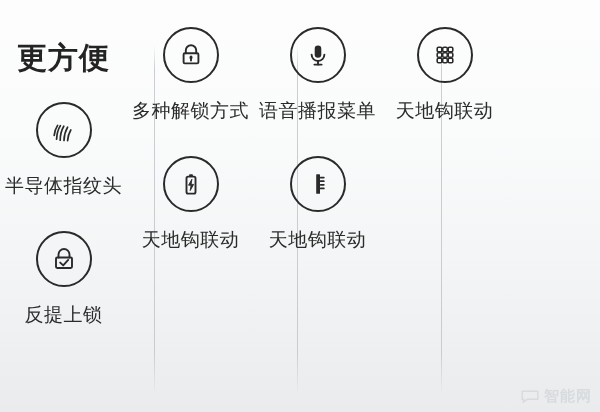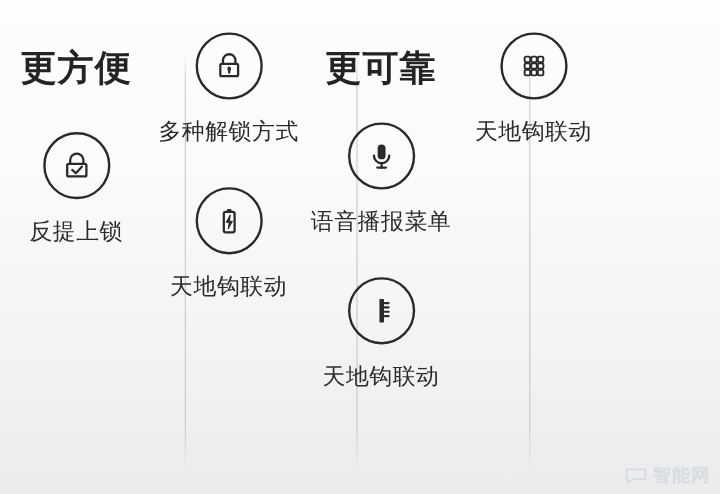--- a/index.html
+++ b/index.html
@@ -123,20 +123,32 @@
 
   <div class="divider d1"></div>
   <div class="divider d2"></div>
   <div class="divider d3"></div>
 
   <div class="columns">
 
     <div class="column">
       <div class="col-title">更方便</div>
 
+      <div class="feature f1">
+        <div class="icon-circle">
+          <svg width="34" height="34" viewBox="0 0 34 34" fill="none" stroke="#2a2a2a" stroke-width="1.7" stroke-linecap="round">
+            <path d="M17 27.5 C17 23 18.2 18.5 20.6 14.2"></path>
+            <path d="M13.2 27.2 C13.2 22.4 14.2 17.6 16.8 13.2"></path>
+            <path d="M9.6 26.2 C9.8 21.4 10.8 16.6 13.4 12.6"></path>
+            <path d="M20.6 27.6 C20.8 24 21.8 20.4 23.8 17"></path>
+            <path d="M7.2 22.4 C7.6 18.8 8.6 15.4 10.6 12.4"></path>
+          </svg>
+        </div>
+        <div class="feature-label">半导体指纹头</div>
+      </div>
 
       <div class="feature f2">
         <div class="icon-circle">
           <svg width="32" height="32" viewBox="0 0 32 32" fill="none" stroke="#2a2a2a" stroke-width="1.9" stroke-linecap="round" stroke-linejoin="round">
             <path d="M10.5 14.5 V11.5 A5.5 5.5 0 0 1 21.5 11.5 V14.5"></path>
             <rect x="8" y="14.5" width="16" height="10.5" rx="1.2"></rect>
             <path d="M12.2 19.6 L15.2 22.4 L20.2 16.9"></path>
           </svg>
         </div>
         <div class="feature-label">反提上锁</div>
@@ -163,21 +175,20 @@
             <rect x="11.5" y="8.6" width="9" height="17" rx="1.6"></rect>
             <rect x="14.1" y="6.2" width="3.8" height="2.4" rx="0.8" fill="#2a2a2a" stroke="none"></rect>
             <path d="M16.9 11.2 L13.6 17.2 H16.1 L15.2 22.6 L18.6 16.4 H16.1 Z" fill="#2a2a2a" stroke="#2a2a2a" stroke-width="0.9"></path>
           </svg>
         </div>
         <div class="feature-label">天地钩联动</div>
       </div>
     </div>
 
     <div class="column">
-      <div class="col-title">更可靠</div>
 
       <div class="feature f1">
         <div class="icon-circle">
           <svg width="32" height="32" viewBox="0 0 32 32" fill="none" stroke="#2a2a2a" stroke-width="1.9" stroke-linecap="round">
             <rect x="12.7" y="6.4" width="6.6" height="12.4" rx="3.3" fill="#2a2a2a" stroke="none"></rect>
             <path d="M9.6 15.6 A6.4 6.4 0 0 0 22.4 15.6"></path>
             <path d="M16 22 V25.6"></path>
             <path d="M12.4 25.6 H19.6"></path>
           </svg>
         </div>

